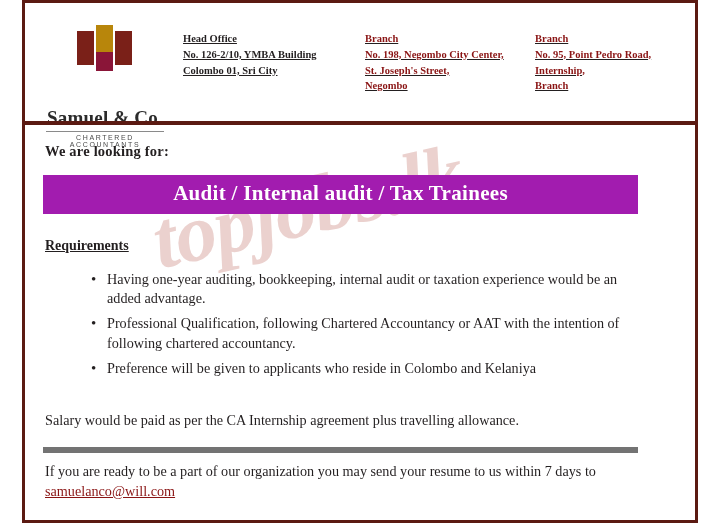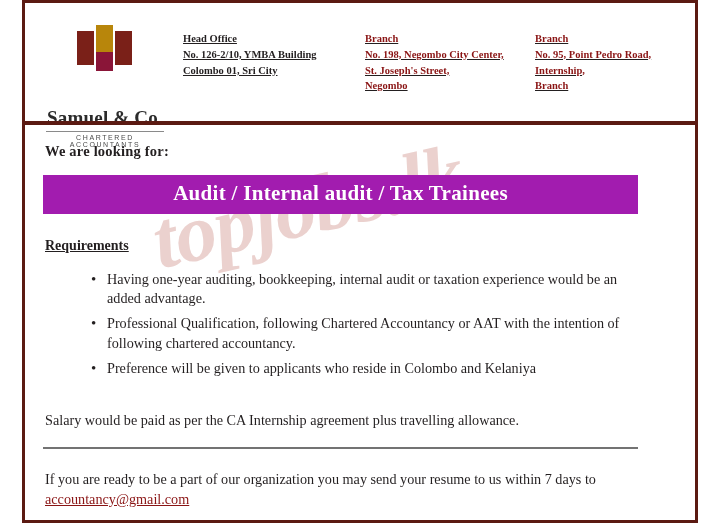--- a/index.html
+++ b/index.html
@@ -178,22 +178,22 @@
     left: 0;
     top: -1px;
     font-size: 15px;
   }
   .salary {
     margin: 34px 0 7px 8px;
     font-size: 14.2px;
   }
   .footer-box {
     margin: 18px 6px 0 6px;
-    border-top: 2px solid #737373;
-    padding: 21px 2px 0 2px;
+    border-top: 6px solid #737373;
+    padding: 9px 2px 0 2px;
   }
   .footer-box .line1 {
     font-size: 14.2px;
     line-height: 1.35;
   }
   .footer-box .mail {
     font-size: 14.2px;
     color: #8a1414;
     text-decoration: underline;
     display: inline-block;
@@ -277,17 +277,17 @@
     <ul class="reqs">
       <li>Having one-year auditing, bookkeeping, internal audit or taxation experience would be an added advantage.</li>
       <li>Professional Qualification, following Chartered Accountancy or AAT with the intention of following chartered accountancy.</li>
       <li>Preference will be given to applicants who reside in Colombo and Kelaniya</li>
     </ul>
 
     <div class="salary">Salary would be paid as per the CA Internship agreement plus travelling allowance.</div>
 
     <div class="footer-box">
       <div class="line1">If you are ready to be a part of our organization you may send your resume to us within 7 days to</div>
-      <a class="mail" href="#">accountancy@gmail.com</a>
+      <a class="mail" href="#">samuelanco@will.com</a>
     </div>
 
   </div>
 </div>
 
 </body></html>

